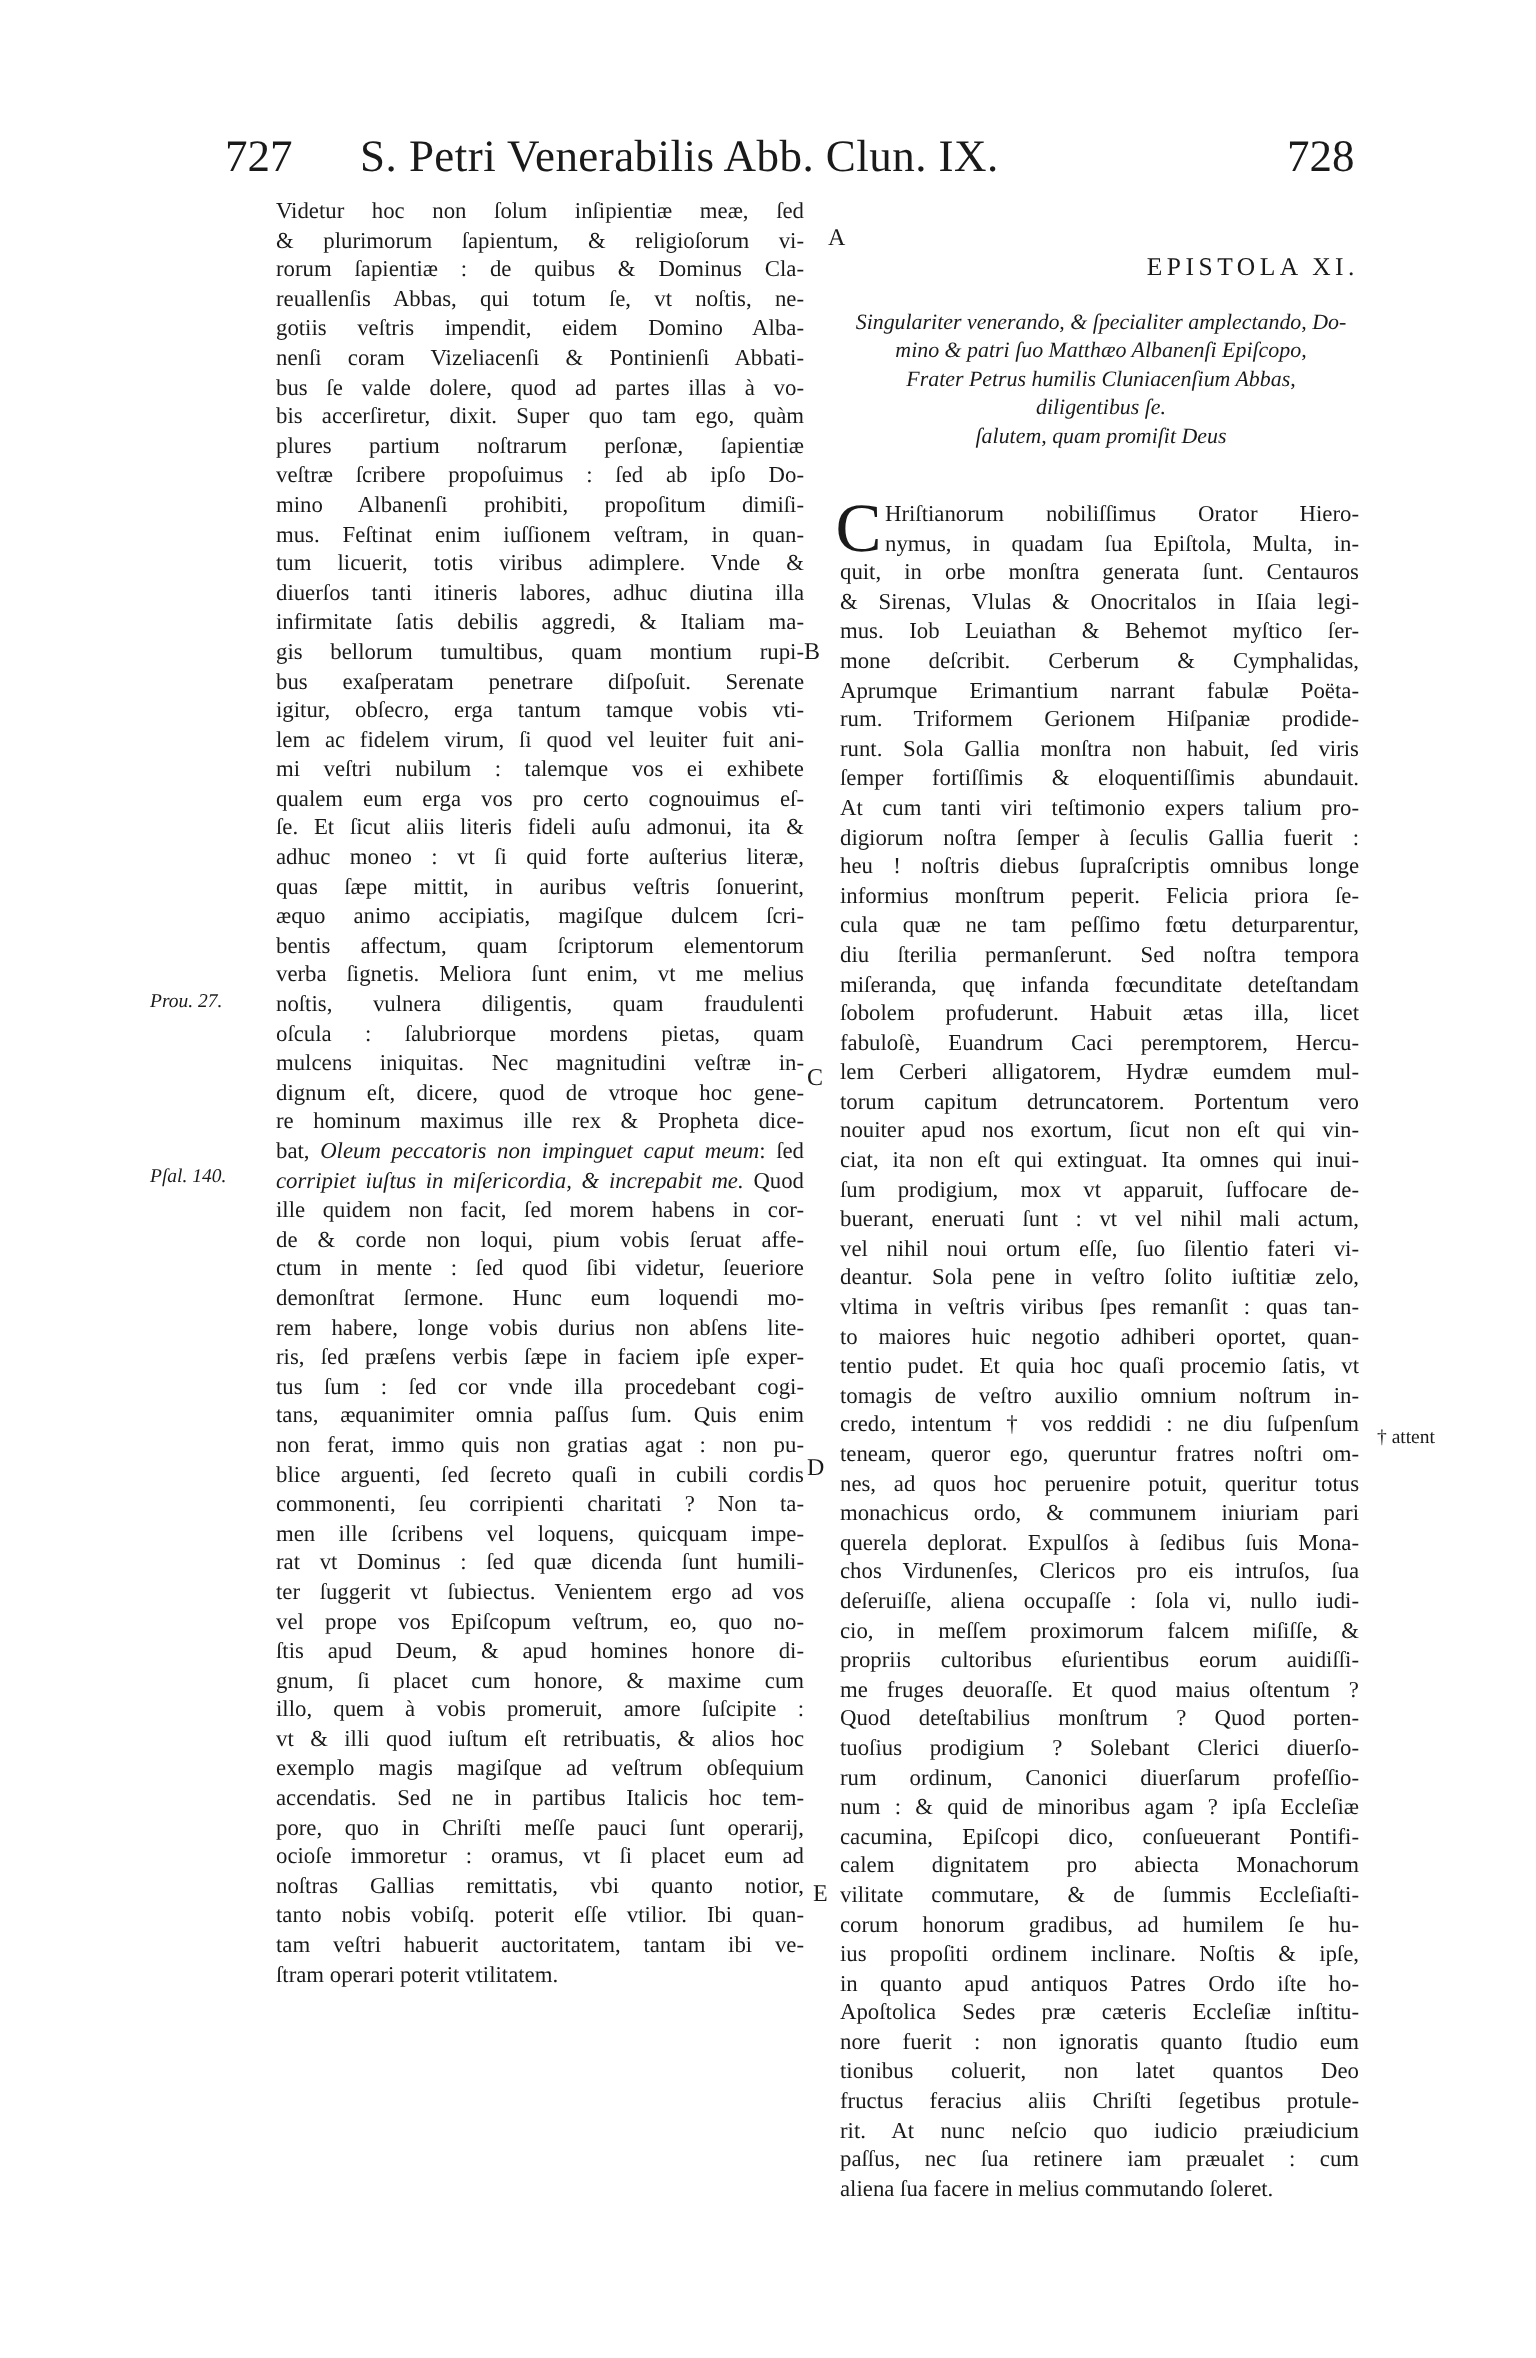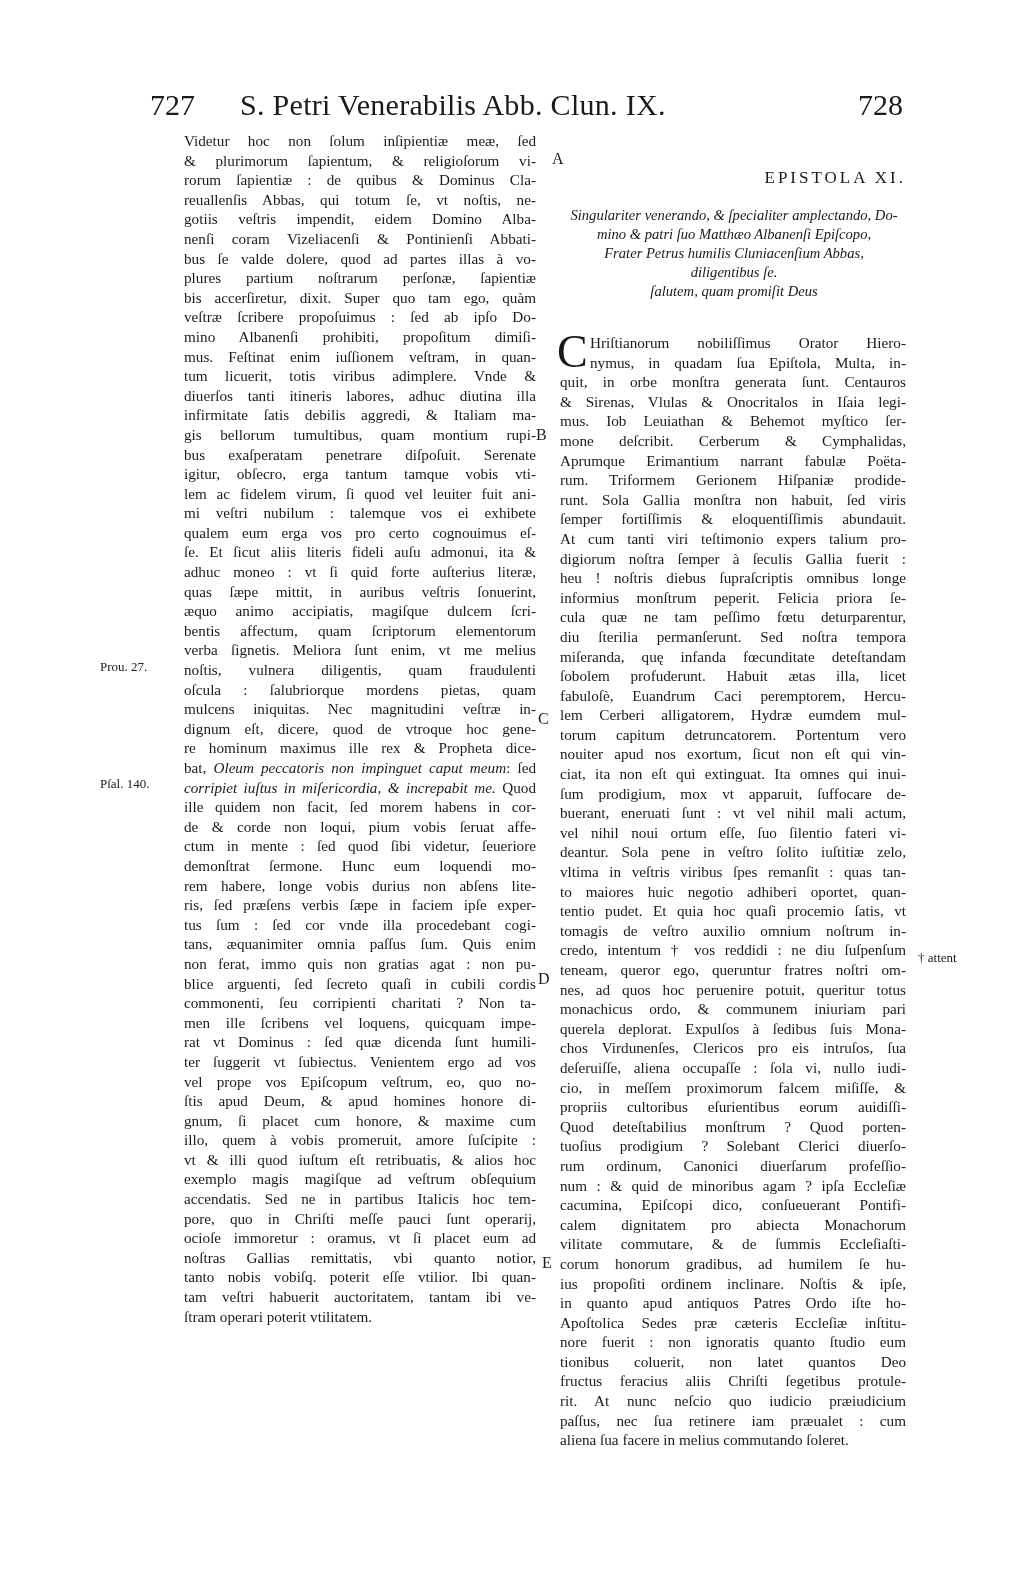--- a/index.html
+++ b/index.html
@@ -19,43 +19,43 @@
   .line i { font-style: italic; }
   .ep-title { position: absolute; left: 560px; top: 168px; width: 346px; text-align: right;
               font-size: 17px; letter-spacing: 3px; font-family: "Liberation Serif", serif; }
   .ep-address { position: absolute; left: 548px; top: 206px; width: 372px; text-align: center;
                 font-style: italic; font-size: 14.6px; line-height: 19px; font-family: Liberation Serif, serif; }
   .ep-address div { white-space: nowrap; }
   .dropcap { position: absolute; left: 557px; top: 330px; font-size: 46px; line-height: 44px;
              font-family: "Liberation Serif", serif; }
   .indent-cap { padding-left: 30px; }
   .marg { position: absolute; font-family: "Liberation Serif", serif; font-size: 16px; }
-  .sidenote { position: absolute; font-family: "Liberation Serif", serif; font-size: 13px; }
+  .sidenote { position: absolute; font-family: "Liberation Serif", serif; font-size: 13px; font-style: italic; }
   .footnote-note { position: absolute; font-family: "Liberation Serif", serif; font-size: 13px; }
 </style>
 </head>
 <body>
 
 <div>
   <div class="header">
     <span class="pn-left">727</span>
     <span class="running-title">S. Petri Venerabilis Abb. Clun. IX.</span>
     <span class="pn-right">728</span>
   </div>
 
   <div class="col col-left" id="left-col">
       <div class="line">Videtur hoc non ſolum inſipientiæ meæ, ſed</div>
       <div class="line">&amp; plurimorum ſapientum, &amp; religioſorum vi-</div>
       <div class="line">rorum ſapientiæ : de quibus &amp; Dominus Cla-</div>
       <div class="line">reuallenſis Abbas, qui totum ſe, vt noſtis, ne-</div>
       <div class="line">gotiis veſtris impendit, eidem Domino Alba-</div>
       <div class="line">nenſi coram Vizeliacenſi &amp; Pontinienſi Abbati-</div>
       <div class="line">bus ſe valde dolere, quod ad partes illas à vo-</div>
+      <div class="line">bis accerſiretur, dixit. Super quo tam ego, quàm</div>
       <div class="line">plures partium noſtrarum perſonæ, ſapientiæ</div>
-      <div class="line">bis accerſiretur, dixit. Super quo tam ego, quàm</div>
       <div class="line">veſtræ ſcribere propoſuimus : ſed ab ipſo Do-</div>
       <div class="line">mino Albanenſi prohibiti, propoſitum dimiſi-</div>
       <div class="line">mus. Feſtinat enim iuſſionem veſtram, in quan-</div>
       <div class="line">tum licuerit, totis viribus adimplere. Vnde &amp;</div>
       <div class="line">diuerſos tanti itineris labores, adhuc diutina illa</div>
       <div class="line">infirmitate ſatis debilis aggredi, &amp; Italiam ma-</div>
       <div class="line">gis bellorum tumultibus, quam montium rupi-</div>
       <div class="line">bus exaſperatam penetrare diſpoſuit. Serenate</div>
       <div class="line">igitur, obſecro, erga tantum tamque vobis vti-</div>
       <div class="line">lem ac fidelem virum, ſi quod vel leuiter fuit ani-</div>
@@ -150,20 +150,21 @@
       <div class="line">tomagis de veſtro auxilio omnium noſtrum in-</div>
       <div class="line">credo, intentum † vos reddidi : ne diu ſuſpenſum</div>
       <div class="line">teneam, queror ego, queruntur fratres noſtri om-</div>
       <div class="line">nes, ad quos hoc peruenire potuit, queritur totus</div>
       <div class="line">monachicus ordo, &amp; communem iniuriam pari</div>
       <div class="line">querela deplorat. Expulſos à ſedibus ſuis Mona-</div>
       <div class="line">chos Virdunenſes, Clericos pro eis intruſos, ſua</div>
       <div class="line">deſeruiſſe, aliena occupaſſe : ſola vi, nullo iudi-</div>
       <div class="line">cio, in meſſem proximorum falcem miſiſſe, &amp;</div>
       <div class="line">propriis cultoribus eſurientibus eorum auidiſſi-</div>
+      <div class="line">me fruges deuoraſſe. Et quod maius oſtentum ?</div>
       <div class="line">Quod deteſtabilius monſtrum ? Quod porten-</div>
       <div class="line">tuoſius prodigium ? Solebant Clerici diuerſo-</div>
       <div class="line">rum ordinum, Canonici diuerſarum profeſſio-</div>
       <div class="line">num : &amp; quid de minoribus agam ? ipſa Eccleſiæ</div>
       <div class="line">cacumina, Epiſcopi dico, conſueuerant Pontifi-</div>
       <div class="line">calem dignitatem pro abiecta Monachorum</div>
       <div class="line">vilitate commutare, &amp; de ſummis Eccleſiaſti-</div>
       <div class="line">corum honorum gradibus, ad humilem ſe hu-</div>
       <div class="line">ius propoſiti ordinem inclinare. Noſtis &amp; ipſe,</div>
       <div class="line">in quanto apud antiquos Patres Ordo iſte ho-</div>

